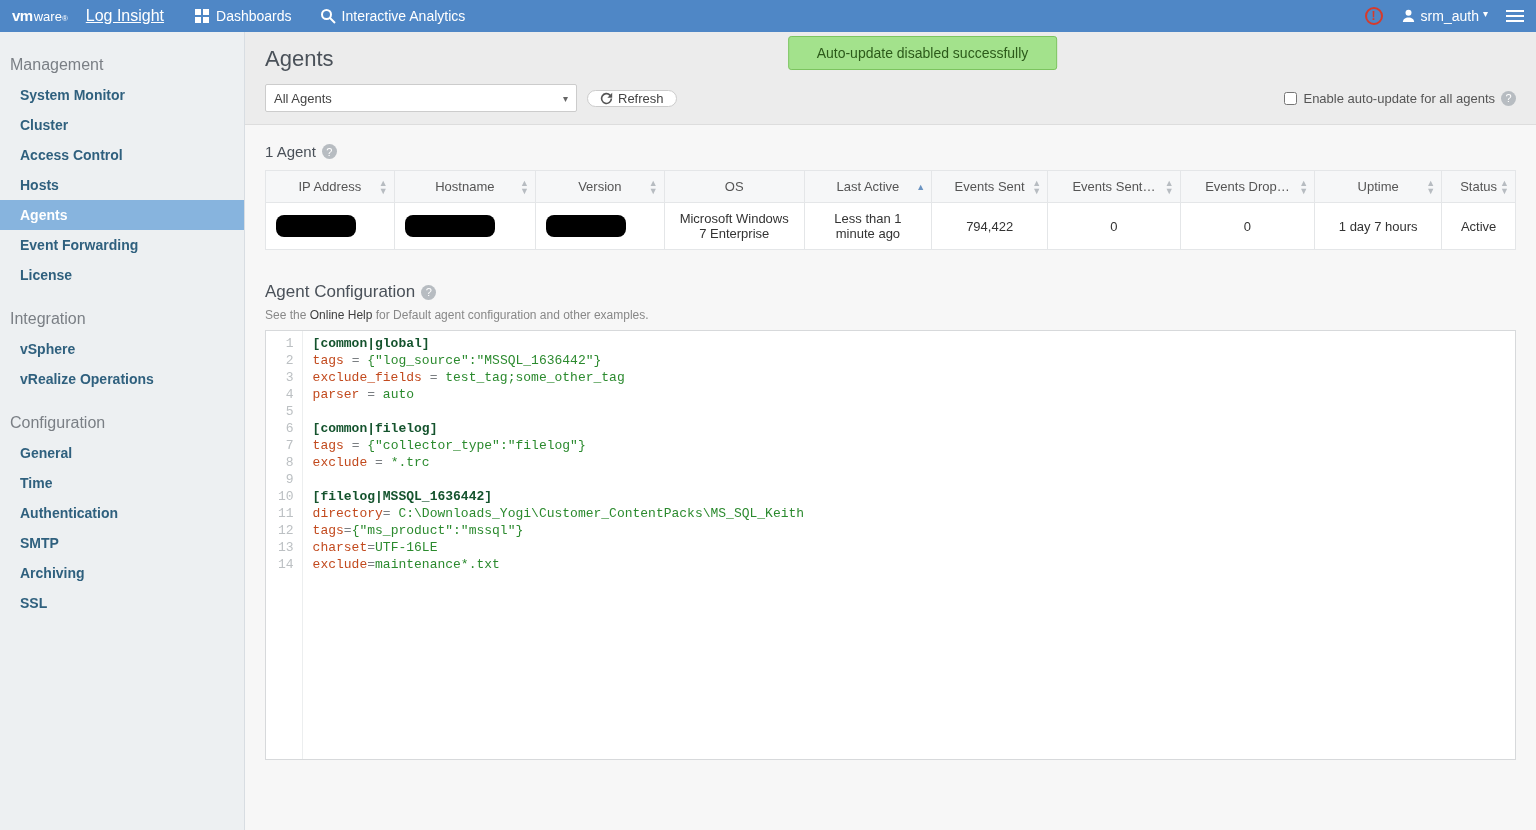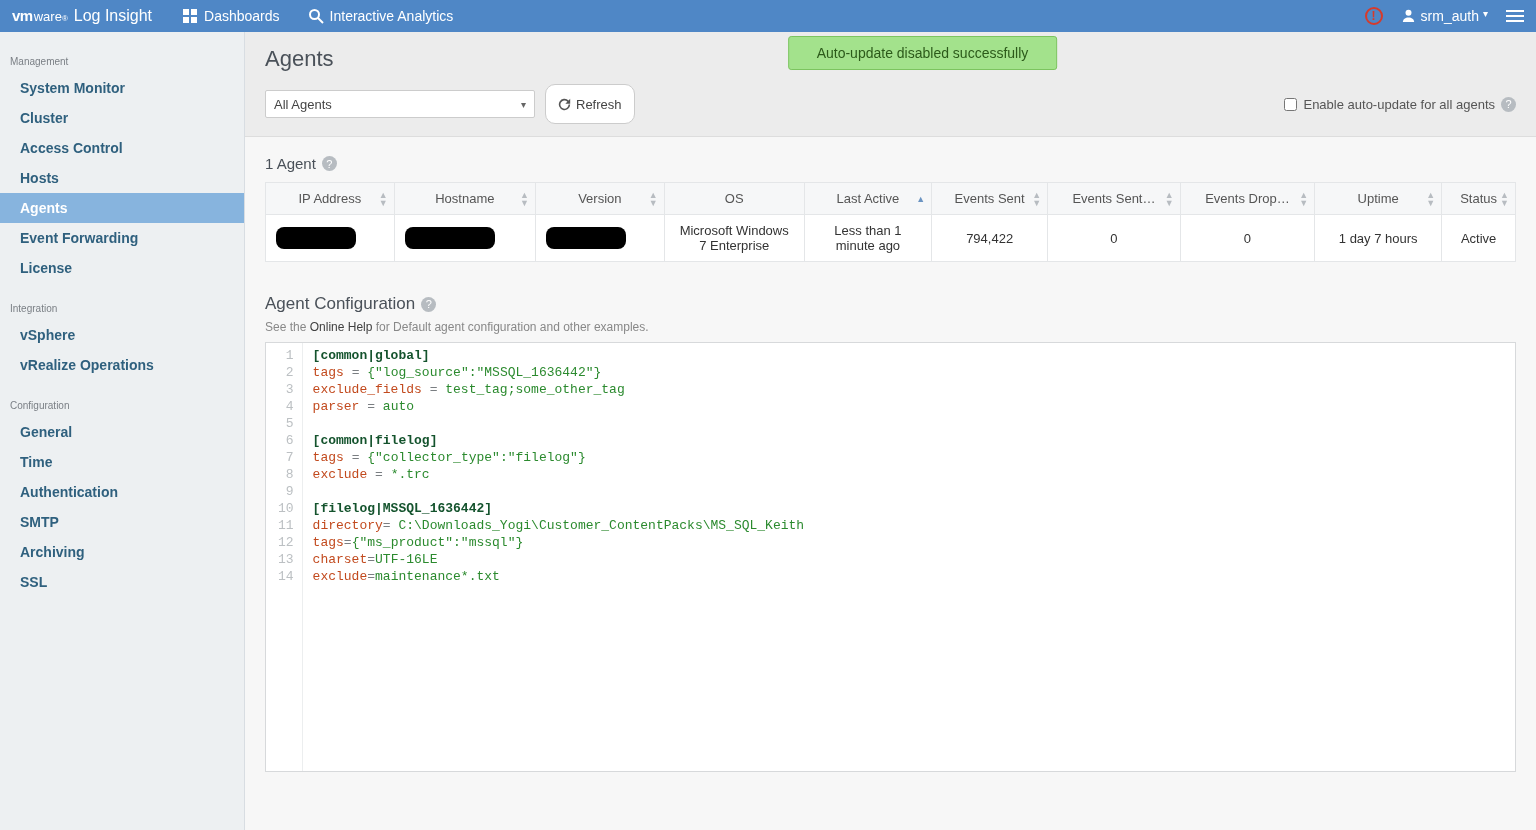--- a/index.html
+++ b/index.html
@@ -4,49 +4,49 @@
 <style>
 * { margin:0; padding:0; box-sizing:border-box; }
 body { font-family: Arial, Helvetica, sans-serif; font-size:13px; color:#333; background:#f7f7f7; width:1536px; height:830px; overflow:hidden; }
 
 
 .topbar { background:#4f87c6; height:32px; display:flex; align-items:center; color:#fff; padding:0 12px; }
 .brand { display:flex; align-items:baseline; margin-right:30px; }
 .brand .vm { font-weight:bold; letter-spacing:-0.5px; font-size:15px; }
 .brand .ware { font-size:13px; margin-left:1px;text-align:right; }
 .brand .sup { font-size:8px; vertical-align:super; }
-.brand .li { font-size:16px; margin-left:6px; font-weight:300; }
+.brand .li { font-size:16px; margin-left:18px; font-weight:300;text-decoration:underline; }
 .navlink { display:flex; align-items:center; margin-right:28px; cursor:pointer; font-size:14px; }
 .navlink svg { margin-right:6px; fill:#fff; }
 .spacer { flex:1; }
 .alert-ico { width:18px; height:18px; border:2px solid #d73a2a; border-radius:50%; color:#d73a2a; display:flex; align-items:center; justify-content:center; font-weight:bold; font-size:12px; margin-right:18px; background:#4f87c6; }
 .userblk { display:flex; align-items:flex-start; cursor:pointer; margin-right:18px; font-size:14px; }
 .userblk svg { fill:#fff; margin-right:5px; }
 .userblk .caret { margin-left:4px; font-size:10px; }
 .hamb { cursor:pointer; }
 .hamb div { width:18px; height:2px; background:#fff; margin:3px 0; }
 
 
 .page { display:flex; height:calc(100% - 30px); }
 .sidebar { width:245px; background:#edf0f2; border-right:1px solid #d8dde2; padding-top:18px; }
-.side-group { font-size:10px; color:#7a7f85; padding:6px 10px 6px 10px; }
+.side-group { font-size:16px; color:#7a7f85; padding:6px 10px 6px 10px; }
 .side-item { font-size:14px; color:#2f607e; padding:7px 10px 7px 20px; cursor:pointer;font-weight:bold; }
 .side-item.active { background:#87b4de; color:#fff; }
 .side-block { margin-bottom:14px; }
 
 .main { flex:1; display:flex; flex-direction:column; position:relative; }
 
 
 .head-strip { background:#ececec; padding:14px 20px 12px 20px; border-bottom:1px solid #ddd; position:relative; }
 .head-strip h1 { font-size:22px; font-weight:normal; color:#4a5159; margin-bottom:12px; }
 .toast { position:absolute; top:4px; left:50%; transform:translateX(-50%); background:#a3e28c; border:1px solid #7cc45f; color:#2c5a1a; padding:8px 28px; border-radius:3px; font-size:14px;margin-left:32px; }
 .ctrl-row { display:flex; align-items:center; }
-.dropdown { width:270px; height:28px; border:1px solid #ccc; background:#fff; display:flex; align-items:center; justify-content:space-between; padding:0 8px; font-size:13px; color:#444; cursor:pointer; border-radius:2px; }
+.dropdown { width:312px; height:28px; border:1px solid #ccc; background:#fff; display:flex; align-items:center; justify-content:space-between; padding:0 8px; font-size:13px; color:#444; cursor:pointer; border-radius:2px; }
 .dropdown .dd-caret { font-size:10px; color:#666; }
-.btn { height:40px; border:1px solid #ccc; background:#fff; padding:0 12px; display:flex; align-items:center; margin-left:10px; cursor:pointer; border-radius:10px; font-size:13px; color:#444; }
+.btn { height:17px; border:1px solid #ccc; background:#fff; padding:0 12px; display:flex; align-items:center; margin-left:10px; cursor:pointer; border-radius:10px; font-size:13px; color:#444; }
 .btn svg { margin-right:5px; }
 .auto-upd { margin-left:auto; display:flex; align-items:center; color:#555; font-size:13px; }
 .auto-upd input { margin-right:6px; }
 .help-q { display:inline-flex; width:15px; height:15px; border-radius:50%; background:#b7bcc1; color:#fff; font-size:11px; align-items:center; justify-content:center; margin-left:6px; }
 
 
 .content { padding:18px 20px; overflow:auto; flex:1; }
 .count-row { font-size:15px; color:#4a5159; margin-bottom:10px; display:flex; align-items:center; }
 .tbl { width:100%; border-collapse:collapse; background:#fff; }
 .tbl th, .tbl td { border:1px solid #e4e6e8; padding:8px 10px; text-align:center; font-size:13px; }

